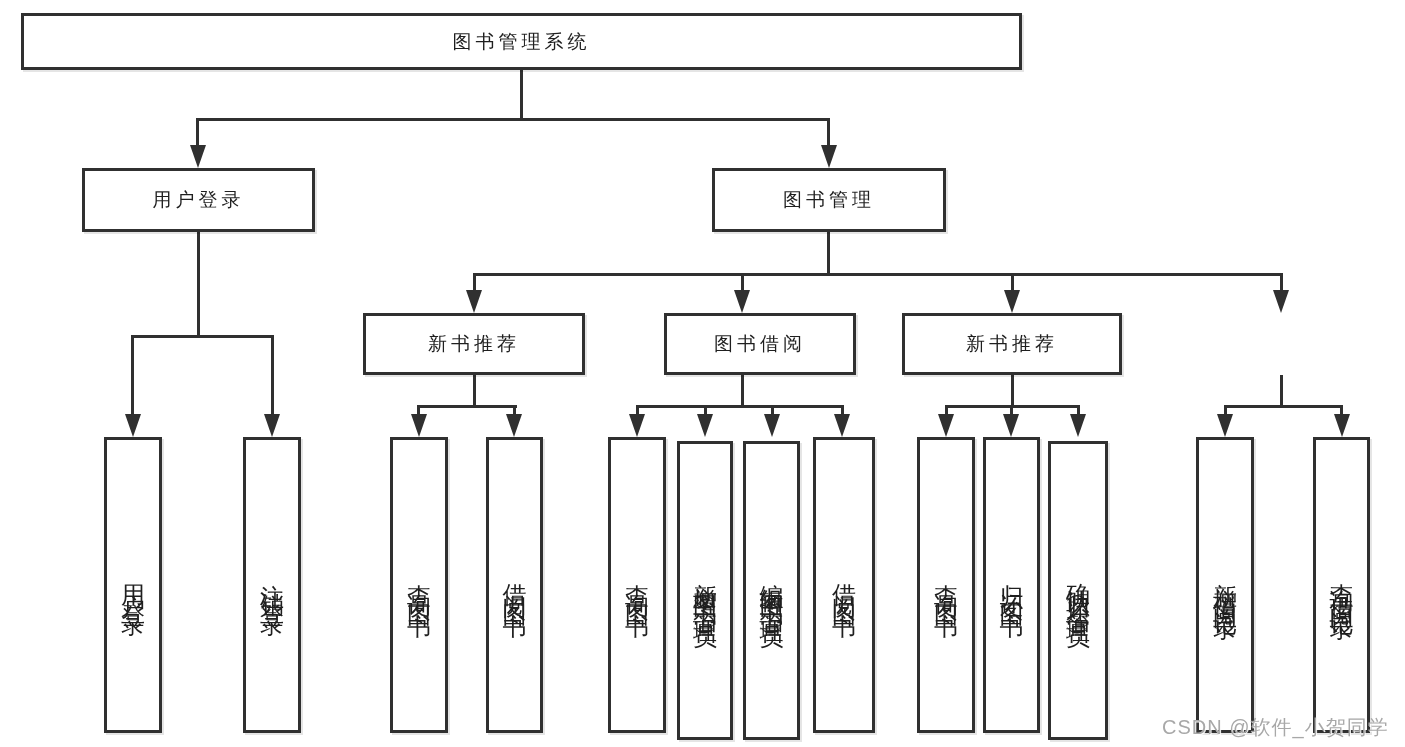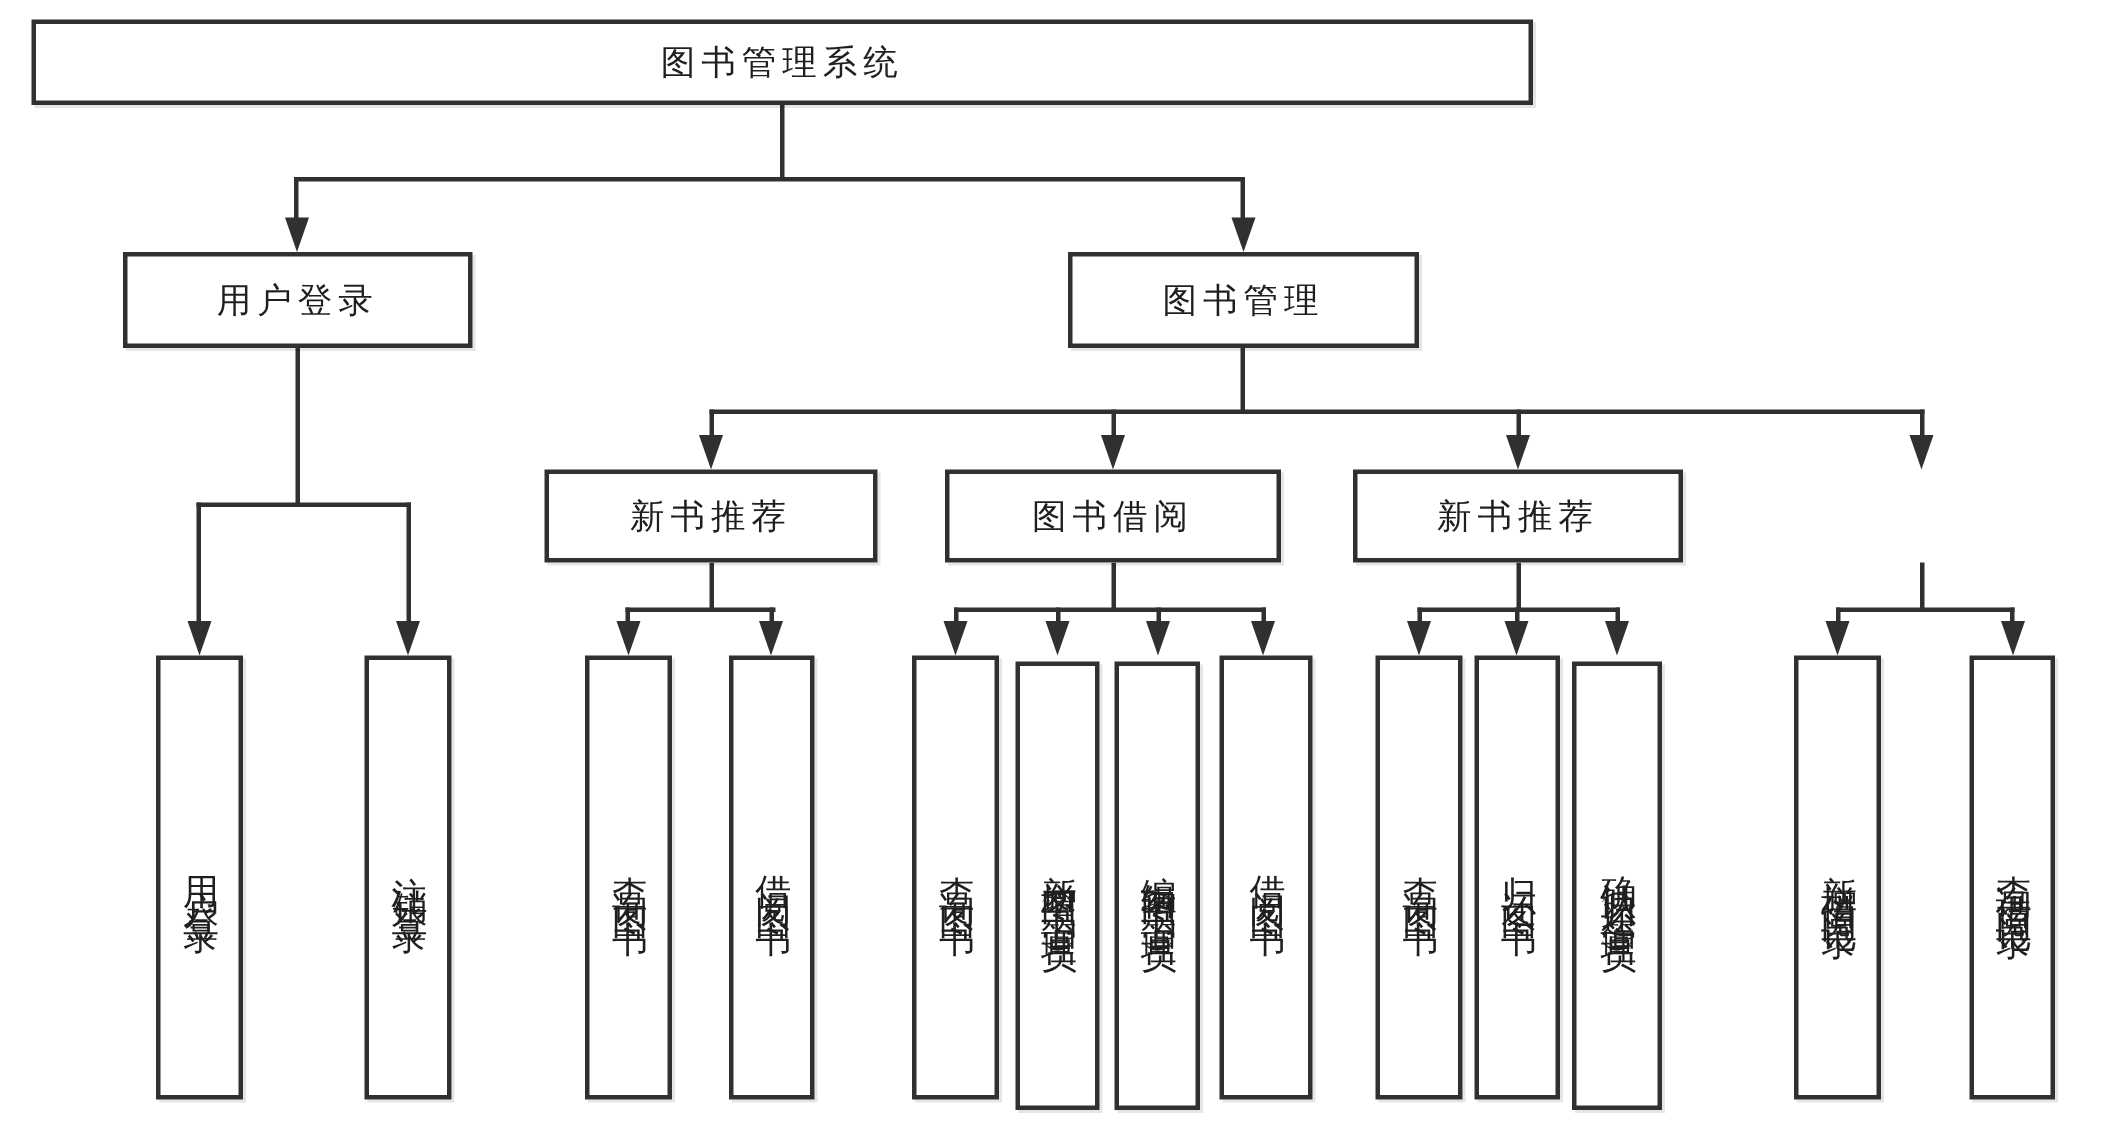--- a/index.html
+++ b/index.html
@@ -7,21 +7,21 @@
     position:relative;width:1405px;height:747px;background:var(--bg,#fff);
     font-family:"Liberation Sans","DejaVu Sans",sans-serif;overflow:hidden;
   }
   .box{
     position:absolute;box-sizing:border-box;background:#fff;
     border:3px solid var(--line,#303030);
     display:flex;align-items:center;justify-content:center;
     color:var(--text,#1f1f1f);
     box-shadow:2px 2px 0 rgba(0,0,0,0.10);
   }
-  .hlabel{font-size:23px;letter-spacing:4px;white-space:nowrap;font-weight:500;}
+  .hlabel{font-size:19px;letter-spacing:4px;white-space:nowrap;font-weight:500;}
   .vtext{
     writing-mode:vertical-rl;text-orientation:mixed;
     font-size:24px;line-height:1;color:var(--text,#1f1f1f);font-weight:500;
   }
   .ls4{letter-spacing:10px;}
   .ls6{letter-spacing:7px;}
   .ls9{letter-spacing:6px;}
   .line{position:absolute;background:var(--line,#303030);}
   .arrow{
     position:absolute;width:0;height:0;
@@ -119,21 +119,21 @@
   <div class="box" style="left:82px;top:168px;width:233px;height:64px">
     <span class="hlabel">用户登录</span>
   </div>
   <div class="box" style="left:363px;top:313px;width:222px;height:62px">
     <span class="hlabel">新书推荐</span>
   </div>
 
   <div class="box" style="left:712px;top:168px;width:234px;height:64px">
     <span class="hlabel">图书管理</span>
   </div>
-  <div class="box" style="left:630px;top:313px;width:224px;height:62px">
+  <div class="box" style="left:664px;top:313px;width:192px;height:62px">
     <span class="hlabel">图书借阅</span>
   </div>
   <div class="box" style="left:902px;top:313px;width:220px;height:62px">
     <span class="hlabel">新书推荐</span>
   </div>
 
   <div class="box" style="left:104px;top:437px;width:58px;height:296px">
     <span class="vtext ls4">用户登录</span>
   </div>
   <div class="box" style="left:243px;top:437px;width:58px;height:296px">
@@ -170,14 +170,15 @@
     <span class="vtext ls9">确认归还（管理员）</span>
   </div>
 
   <div class="box" style="left:1196px;top:437px;width:58px;height:296px">
     <span class="vtext ls6">新增借阅记录</span>
   </div>
   <div class="box" style="left:1313px;top:437px;width:57px;height:296px">
     <span class="vtext ls6">查询借阅记录</span>
   </div>
 
+  <div class="watermark">CSDN @软件_小贺同学</div>
 
 </div>
 
 </body></html>

